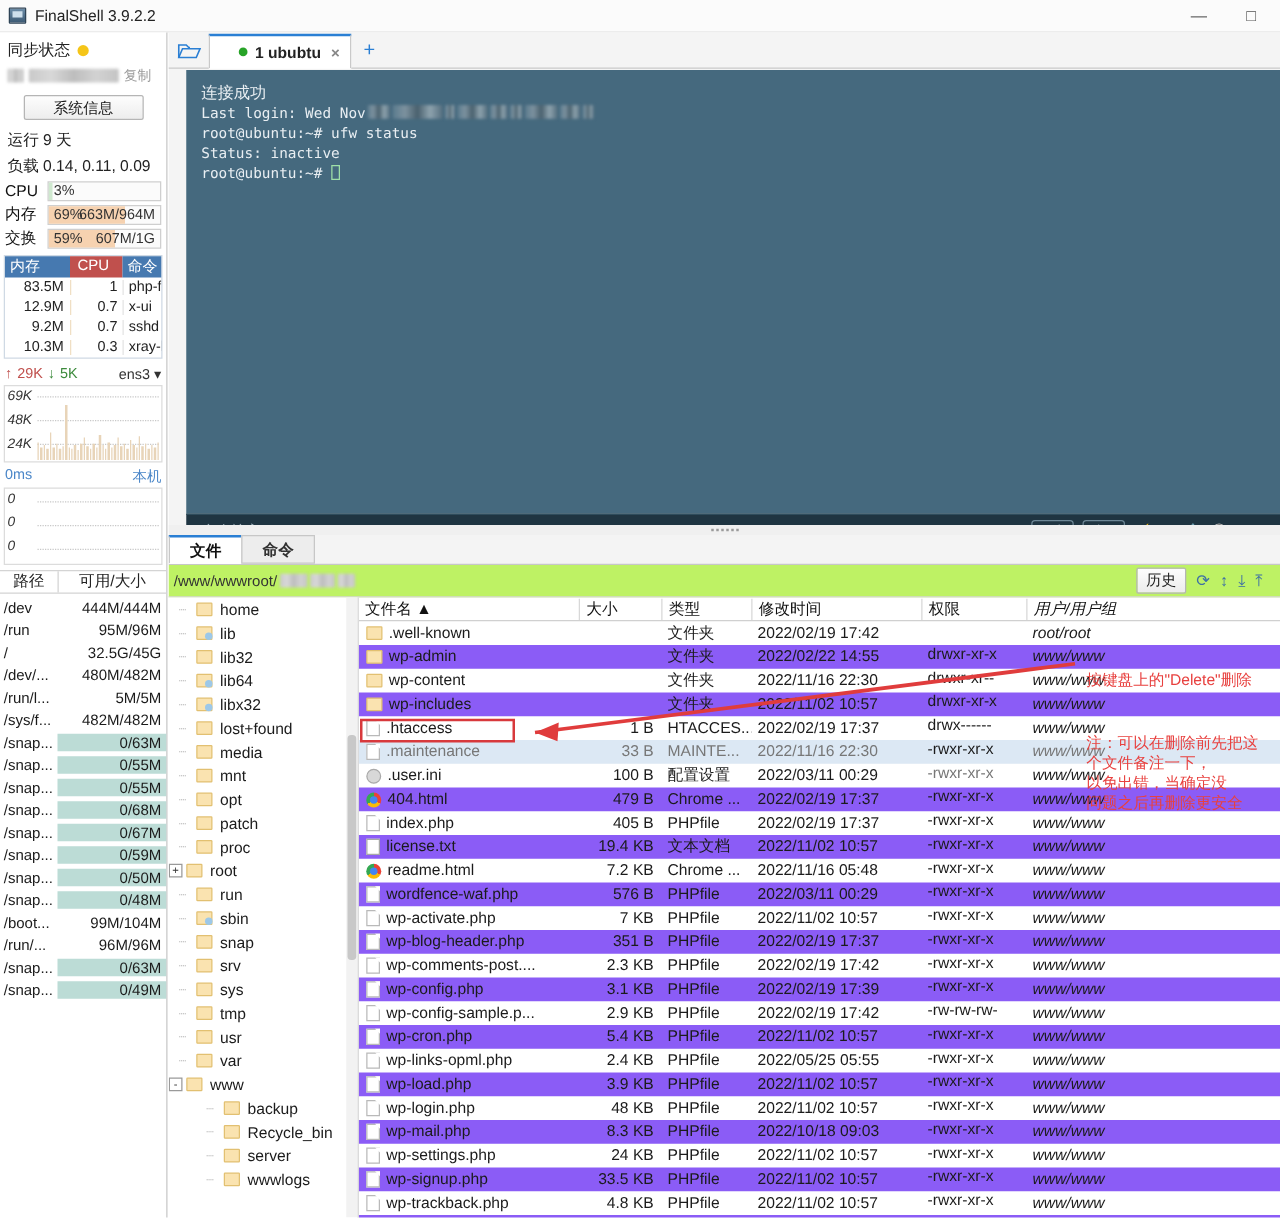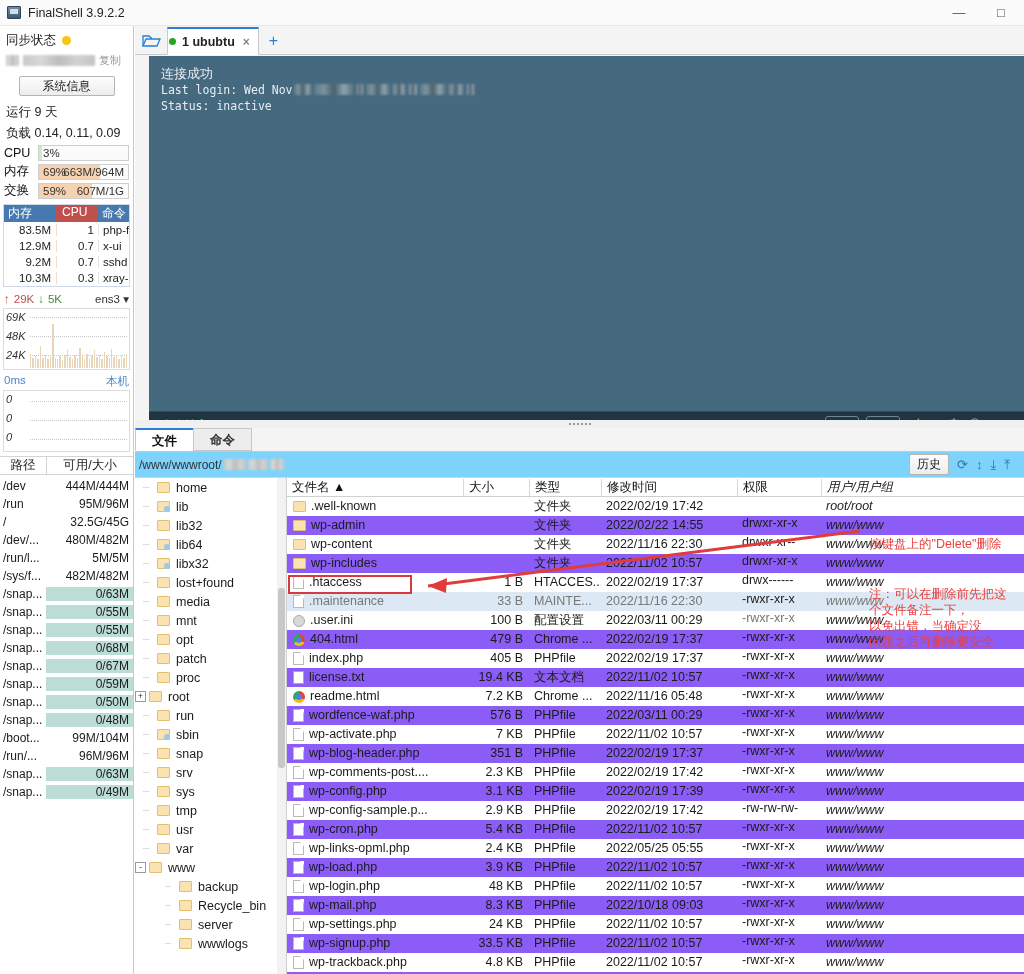--- a/index.html
+++ b/index.html
@@ -94,21 +94,21 @@
   .disk-row .dp { width: 46px; padding-left:3px; white-space:nowrap; overflow:hidden;}
   .disk-row .dv { flex:1; text-align:right; padding-right:4px; position:relative; }
   .disk-row .dv .bar { position:absolute; left:0; top:0; bottom:0; background:#bcdcd6; z-index:0;}
   .disk-row .dv span { position:relative; z-index:1; }
 
   
   #term-area { position:absolute; left:135px; top:26px; width:889px; height:400px; background:#f4f4f4; }
   #tabstrip { height: 29px; display:flex; align-items:flex-end; background:#f4f4f4; border-bottom:1px solid #c9c9c9;}
   #folder-btn { width:32px; height:26px; display:flex; align-items:center; justify-content:center; }
   .term-tab {
-    height: 28px; display:flex; align-items:center; gap:6px; padding: 0 8px 0 1px;
+    height: 28px; display:flex; align-items:center; gap:6px; padding: 0 8px 0 23px;
     background:#ffffff; border:1px solid #c9c9c9; border-bottom:1px solid #ffffff;
     border-top: 2px solid #2a7fd4; font-size:12.5px; font-weight:bold; color:#222;
     position:relative; top:1px;text-align:right;
   }
   .tab-dot { width:7px; height:7px; border-radius:50%; background:#27a327; }
   .tab-close { color:#888; font-size:12px; margin-left:2px; }
   #add-tab { margin-left:10px; font-size:16px; color:#2a7fd4; padding-bottom:4px;}
   #terminal {
     position:absolute; left:14px; top:30px; width:875px; height:355px;
     background:#45697e; color:#e8eef2; font-family:"DejaVu Sans Mono", monospace; font-size:11.5px;
@@ -131,21 +131,21 @@
   .ticon.bolt { color:#3fdc3f; }
   #splitter { position:absolute; left:135px; top:420px; width:889px; height:8px; background:#f0f0f0; }
   #splitter .grip { position:absolute; left:50%; transform:translateX(-50%); top:3px; width:22px; border-top:2px dotted #9a9a9a; }
 
   
   #fm { position:absolute; left:135px; top:428px; width:889px; height:546px; background:#fff; }
   #fm-tabs { height: 24px; display:flex; align-items:flex-end; background:#f4f4f4; border-bottom:1px solid #c7c7c7;}
   .fm-tab { height:23px; padding:0 16px; line-height:23px; font-size:12.5px; font-weight:bold;
             border:1px solid #c7c7c7; background:#ededed; color:#333; margin-right:-1px;}
   .fm-tab.active { background:#fff; border-bottom-color:#fff; border-top:2px solid #2a7fd4; color:#111;}
-  #pathbar { height: 26px; display:flex; align-items:center; border-bottom:1px solid #d6d6d6; padding-left:4px; background:#7dd3fc;}
+  #pathbar { height: 26px; display:flex; align-items:center; border-bottom:1px solid #d6d6d6; padding-left:4px; background:#bef264;}
   #path-text { font-size:12px; color:#333; display:flex; align-items:center; gap:2px;}
   #path-tools { margin-left:auto; display:flex; align-items:center; gap:8px; padding-right:14px; }
   #hist-btn { border:1px solid #b5b5b5; border-radius:2px; background:linear-gradient(#fdfdfd,#ececec);
               font-size:12px; padding:1px 7px; color:#222;}
   .pticon { color:#3d6fa5; font-size:13px; }
 
   #fm-body { position:absolute; left:0; top:50px; right:0; bottom:0; display:flex; }
   #tree { width:152px; border-right:1px solid #d0d0d0; overflow:hidden; position:relative; background:#fff;}
   .tnode { height:19px; display:flex; align-items:center; font-size:12.5px; color:#1b1b1b; white-space:nowrap;}
   .tdash { width:22px; color:#b9b9b9; font-size:10px; text-align:center; }
@@ -494,21 +494,23 @@
       <span class="tab-dot"></span>
       <span>1 ububtu</span>
       <span class="tab-close">×</span>
     </div>
     <div id="add-tab">+</div>
   </div>
 
   <div id="terminal">
     <div class="zh">连接成功</div>
     <div><span>Last login: Wed Nov</span><span class="redact" style="width:18px"></span><span class="redact" style="width:40px"></span><span class="redact" style="width:8px"></span><span class="redact" style="width:24px"></span><span class="redact" style="width:14px"></span><span class="redact" style="width:10px"></span><span class="redact" style="width:26px"></span><span class="redact" style="width:16px"></span><span class="redact" style="width:9px"></span></div>
+    <div>root@ubuntu:~# ufw status</div>
     <div>Status: inactive</div>
+    <div><span>root@ubuntu:~#</span> <span class="cursor-blk"></span></div>
   </div>
 
   <div id="cmd-bar">
     <span id="cmd-placeholder">命令输入</span>
     <div id="cmd-tools">
       <span class="pillbtn">历史</span>
       <span class="pillbtn">选项</span>
       <span class="ticon bolt">⚡</span>
       <span class="ticon">⧉</span>
       <span class="ticon">📋</span>

